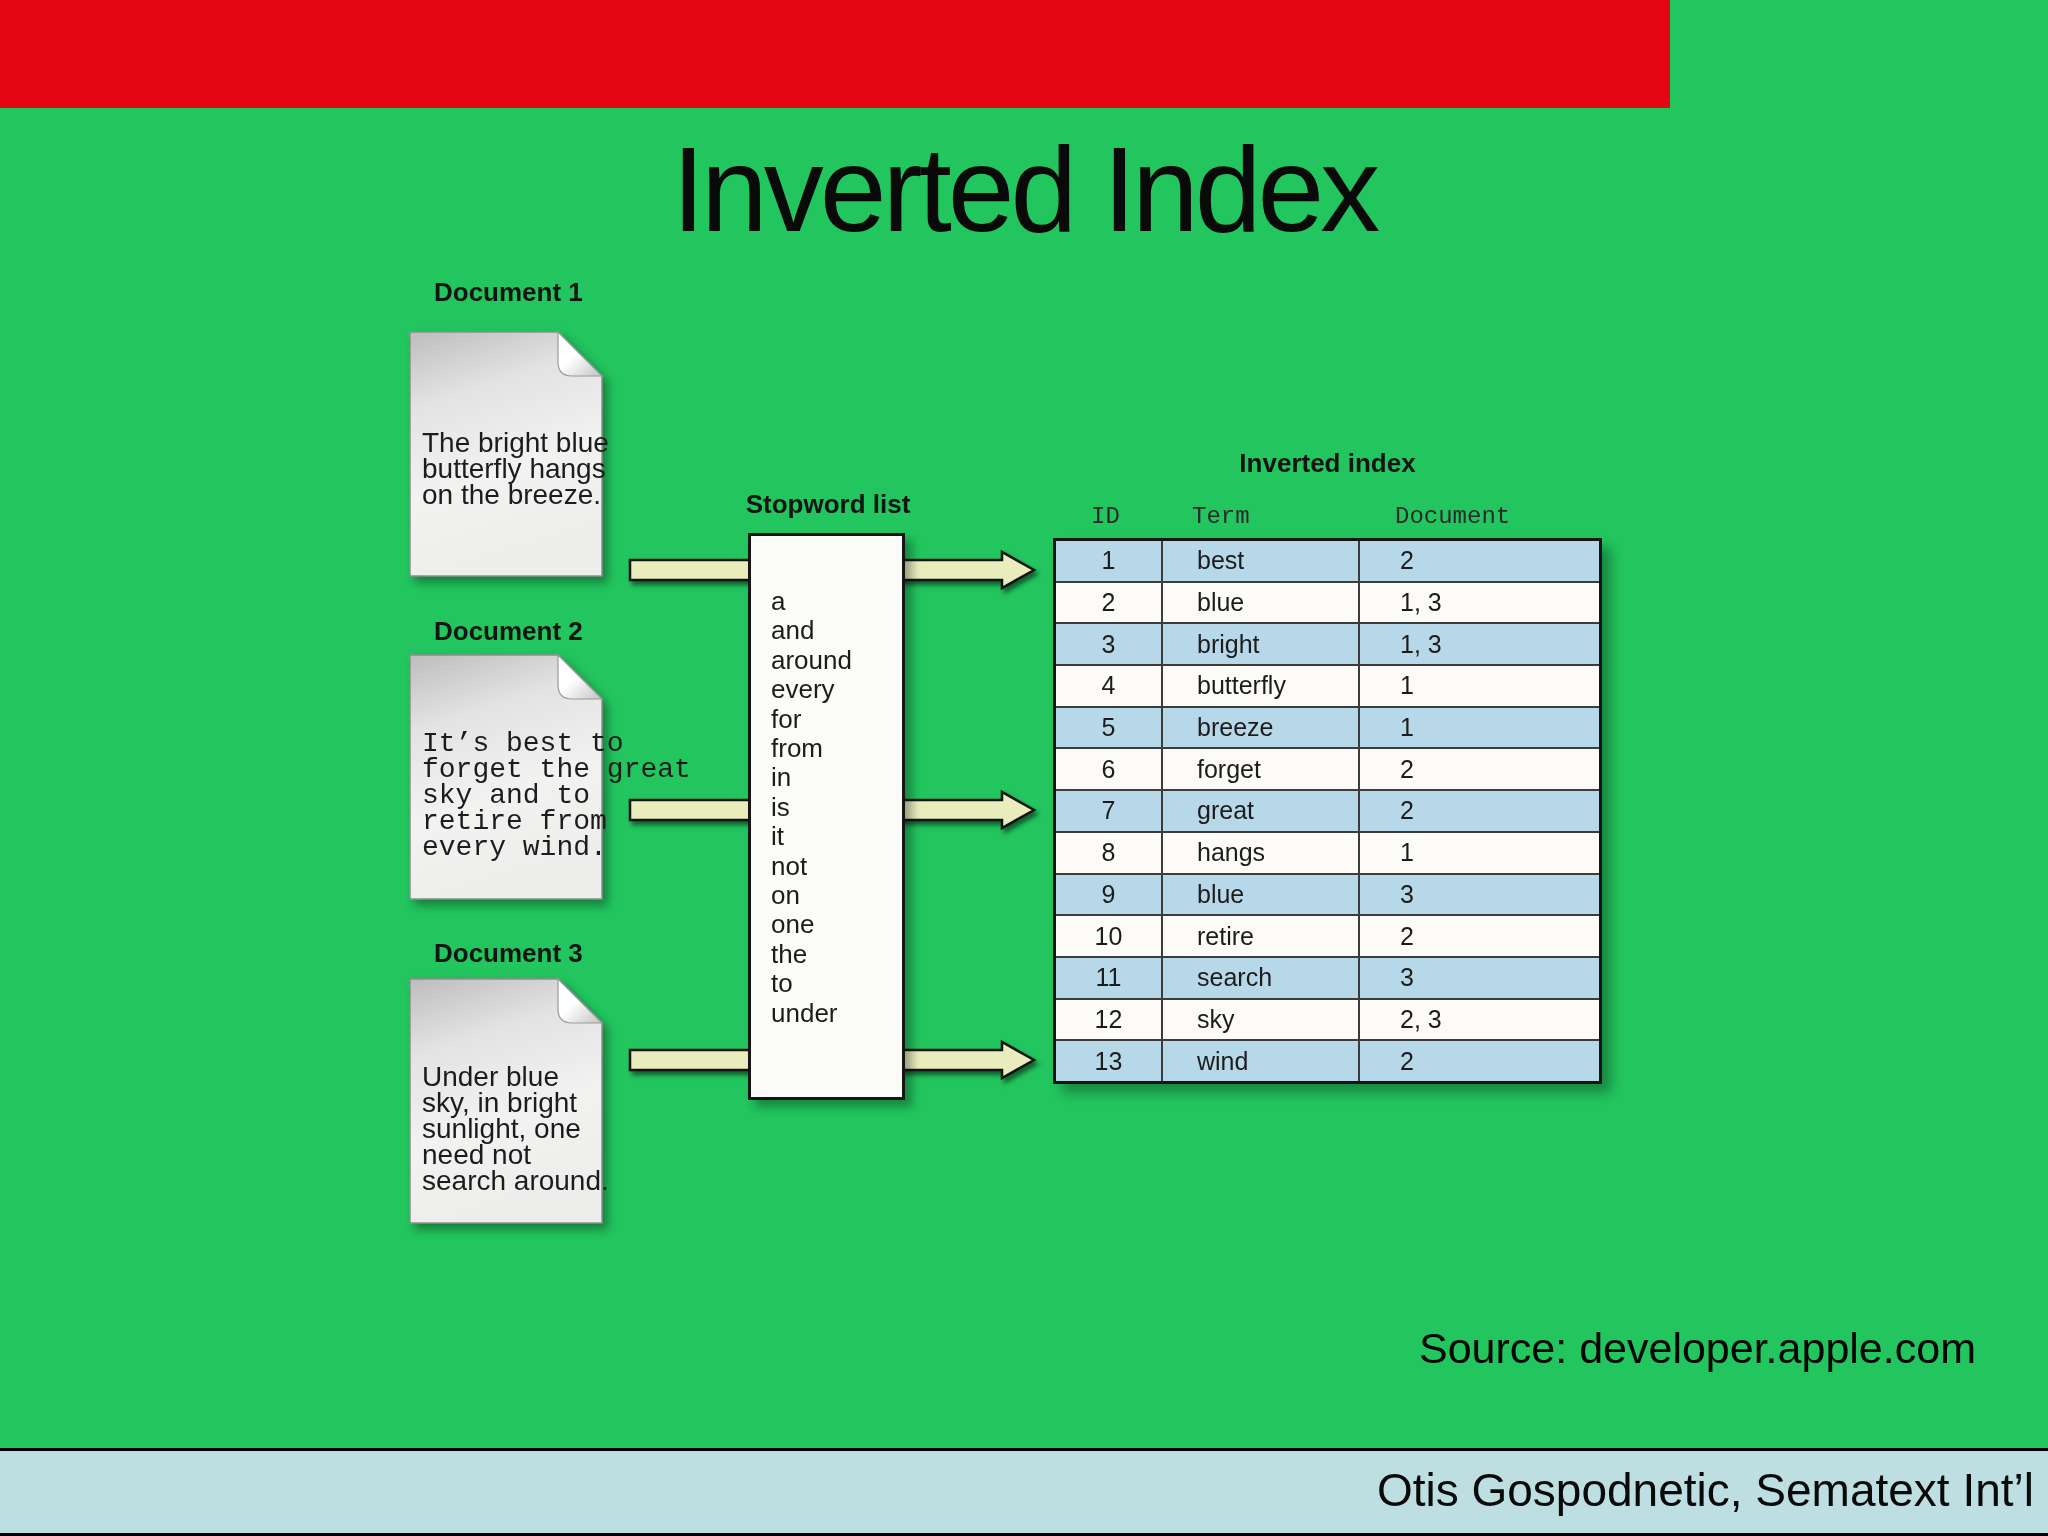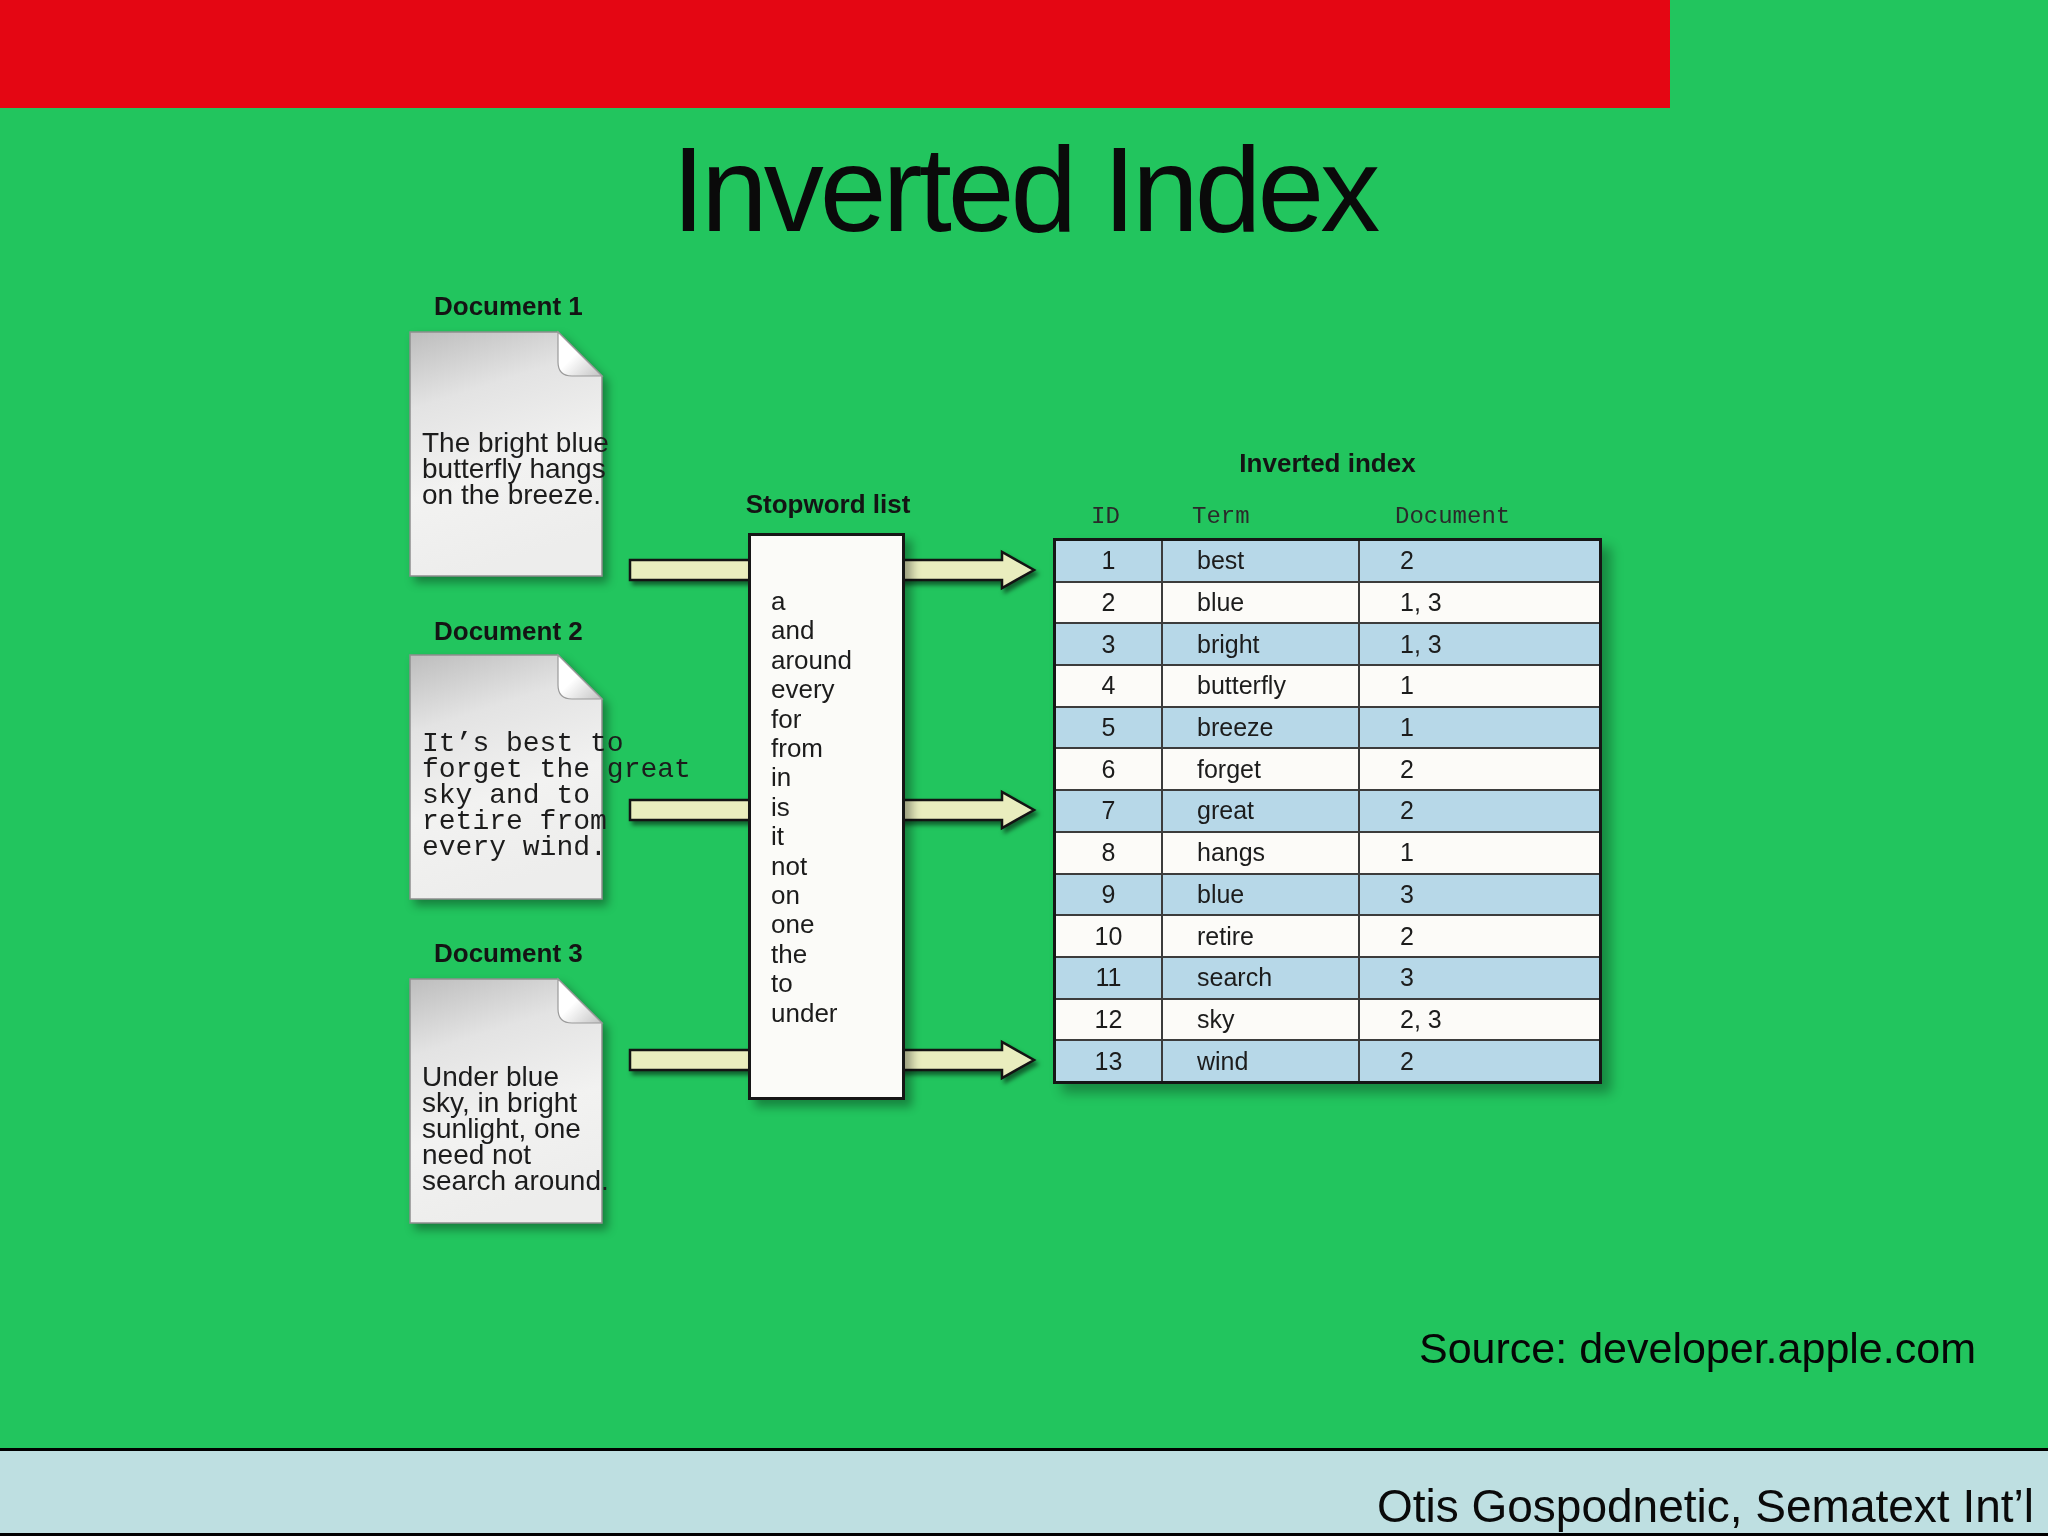--- a/index.html
+++ b/index.html
@@ -15,21 +15,21 @@
     font-size:120px;font-weight:400;letter-spacing:-4px;color:#0a0a0a;white-space:nowrap;
   }
   
   .doc-label{position:absolute;left:434px;font-size:26px;font-weight:bold;color:#141414;white-space:nowrap;}
   .doc-group{position:absolute;left:408px;width:196px;height:248px;}
   .doc-icon-svg{position:absolute;left:0;top:0;filter:drop-shadow(5px 6px 5px rgba(0,0,0,0.35));}
   .doc-text{position:absolute;left:14px;font-size:28px;line-height:26px;color:#1c1c1c;white-space:nowrap;}
   #doc1{top:330px;} #doc1 .doc-text{top:100px;}
   #doc2{top:653px;} #doc2 .doc-text{top:78px;font-family:Liberation Mono, monospace;}
   #doc3{top:977px;} #doc3 .doc-text{top:87px;}
-  #doc1-label{top:291px;} #doc2-label{top:616px;} #doc3-label{top:938px;}
+  #doc1-label{top:277px;} #doc2-label{top:616px;} #doc3-label{top:938px;}
   
   .arrow{position:absolute;left:628px;filter:drop-shadow(3px 4px 2px rgba(0,0,0,0.5));}
   #arrow1{top:547px;} #arrow2{top:787px;} #arrow3{top:1037px;}
   
   #stopword-title{position:absolute;left:698px;top:477px;width:260px;text-align:center;
     font-size:26px;font-weight:bold;white-space:nowrap;margin-top:12px;}
   #stopword-box{
     position:absolute;left:748px;top:533px;width:157px;height:567px;box-sizing:border-box;
     background:#fbfbf8;border:3px solid #161616;box-shadow:7px 7px 9px rgba(0,0,0,0.32);
     padding:51px 0 0 20px;z-index:5;
@@ -54,21 +54,21 @@
     display:flex;align-items:center;}
   .t-cell.c0{width:105px;justify-content:center;}
   .t-cell.c1{width:197px;border-left:2px solid #3c3c3c;padding-left:34px;}
   .t-cell.c2{flex:1;border-left:2px solid #3c3c3c;padding-left:40px;}
   
   #source-note{position:absolute;left:1419px;top:1324px;font-size:43px;color:#060606;white-space:nowrap;}
   
   #footer-bar{
     position:absolute;left:0;top:1448px;width:2048px;height:88px;box-sizing:border-box;
     background:#bedfe1;border-top:3px solid #000;border-bottom:3px solid #000;
-    display:flex;align-items:flex-end;justify-content:flex-end;padding:12px 14px 0 0;
+    display:flex;align-items:flex-start;justify-content:flex-end;padding:12px 14px 0 0;
   }
   #footer-credit{font-size:46px;color:#0a0a0a;white-space:nowrap;}
 </style>
 </head>
 <body>
 
 <div id="slide">
 
   <div id="top-bar"></div>
 

